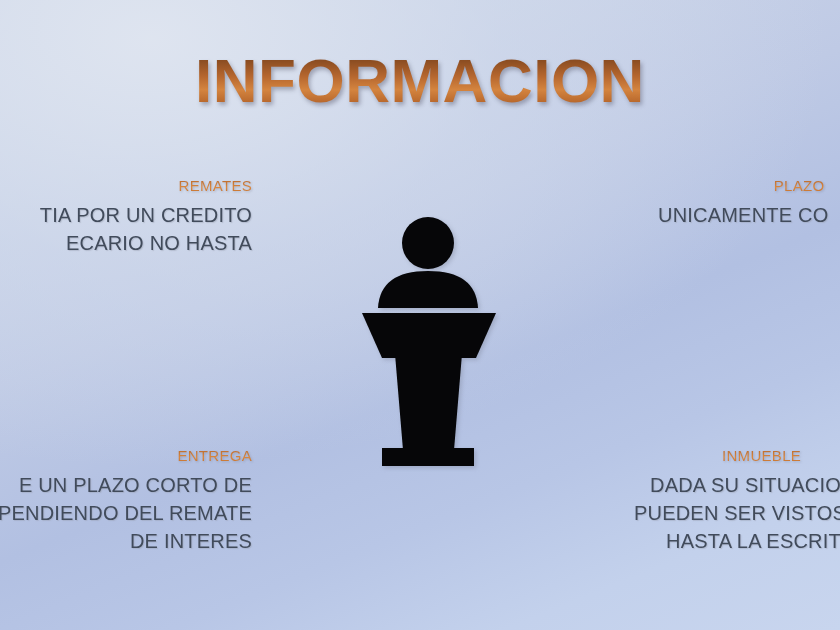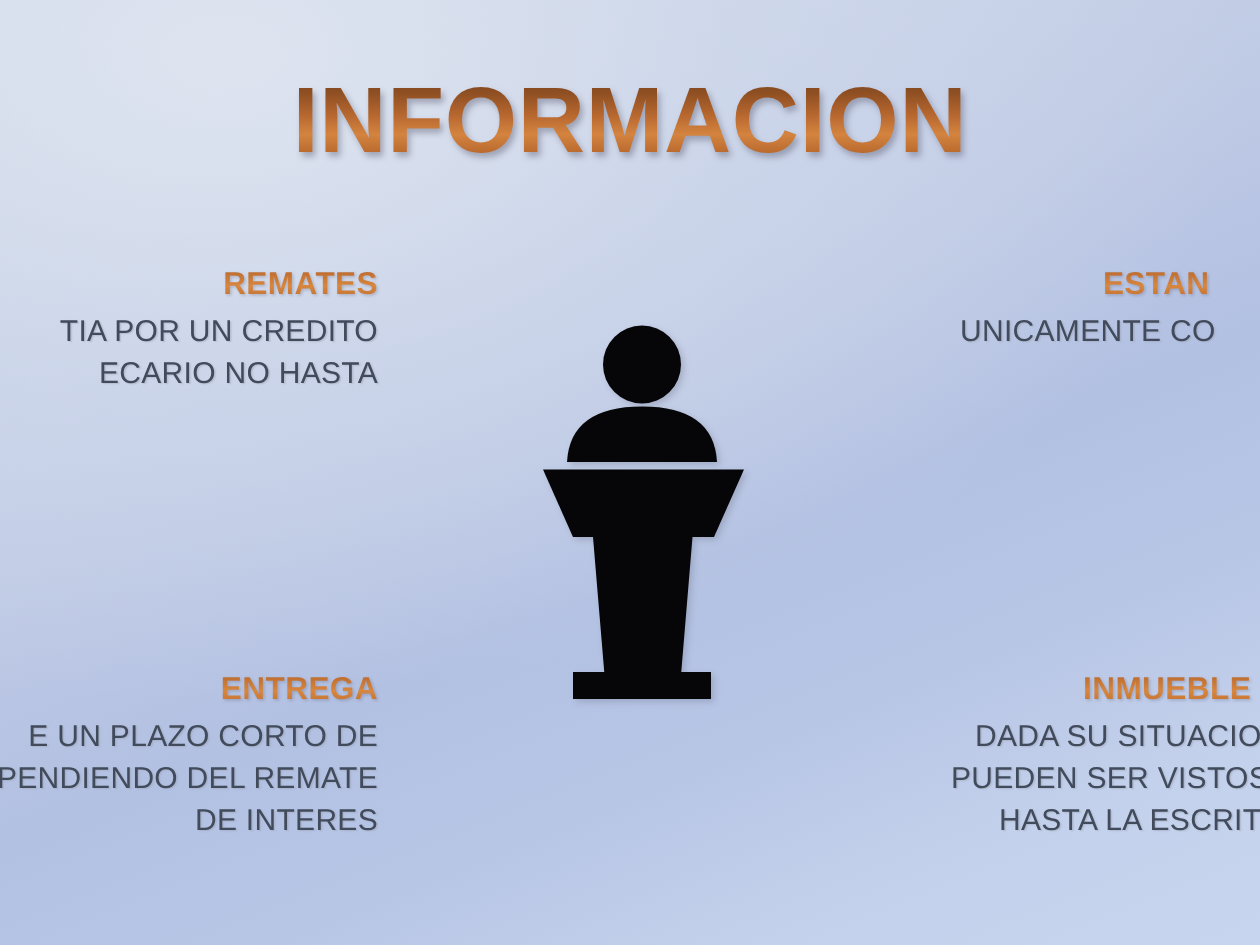--- a/index.html
+++ b/index.html
@@ -54,22 +54,22 @@
     filter: drop-shadow(2px 3px 2px rgba(90,90,110,0.45));
     white-space: nowrap;
   }
 
   
   .block {
     position: absolute;
     white-space: nowrap;
   }
   .block-heading {
-    font-size: 21px;
-    font-weight: bold;
+    font-size: 15px;
+    font-weight: normal;
     letter-spacing: 0.3px;
     color: #c87137;
     background-image: linear-gradient(180deg, #b5652c 0%, #d8873f 55%, #bb6a2e 100%);
     -webkit-background-clip: text;
     background-clip: text;
     -webkit-text-fill-color: transparent;
     color: transparent;
     text-shadow: none;
     filter: drop-shadow(1px 1px 1px rgba(100,100,120,0.35));
     margin: 0 0 6px 0;
@@ -119,22 +119,22 @@
   </div>
 
   <div class="block left" id="block-entrega">
     <div class="block-heading">ENTREGA</div>
     <div class="block-line">E UN PLAZO CORTO DE</div>
     <div class="block-line">PENDIENDO DEL REMATE</div>
     <div class="block-line">DE INTERES</div>
   </div>
 
   <div class="block right" id="block-pago">
-    <div class="block-heading" style="text-align:right; padding-right:4px;">ESTAN</div>
-    <div class="block-line" style="margin-left:18px;">UNICAMENTE CO</div>
+    <div class="block-heading" style="text-align:right; padding-right:4px;">PLAZO</div>
+    <div class="block-line" style="margin-left:36px;">UNICAMENTE CO</div>
   </div>
 
   <div class="block right" id="block-inmuebles">
     <div class="block-heading" style="margin-left:100px;">INMUEBLE</div>
     <div class="block-line" style="margin-left:28px;">DADA SU SITUACION</div>
     <div class="block-line" style="margin-left:12px;">PUEDEN SER VISTOS P</div>
     <div class="block-line" style="margin-left:44px;">HASTA LA ESCRITU</div>
   </div>
 
   <div class="podium-figure">

